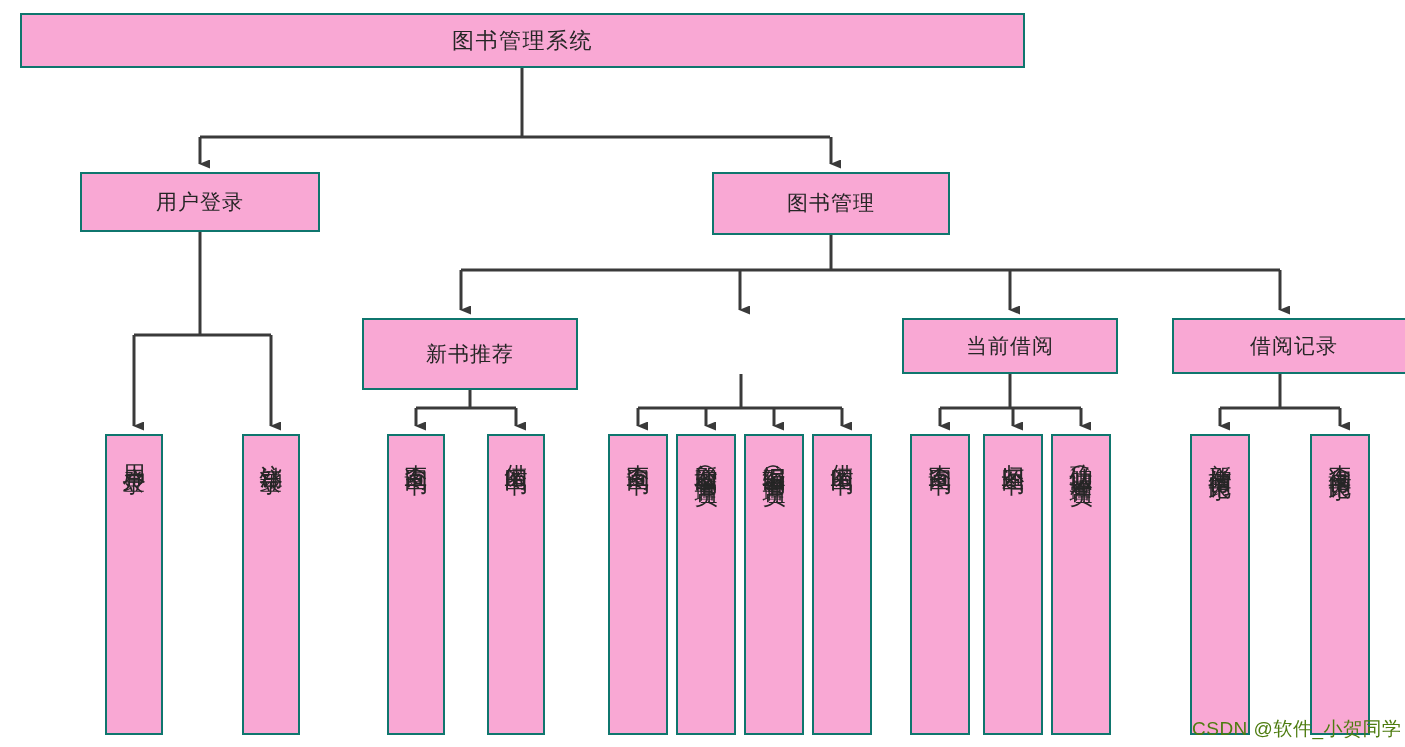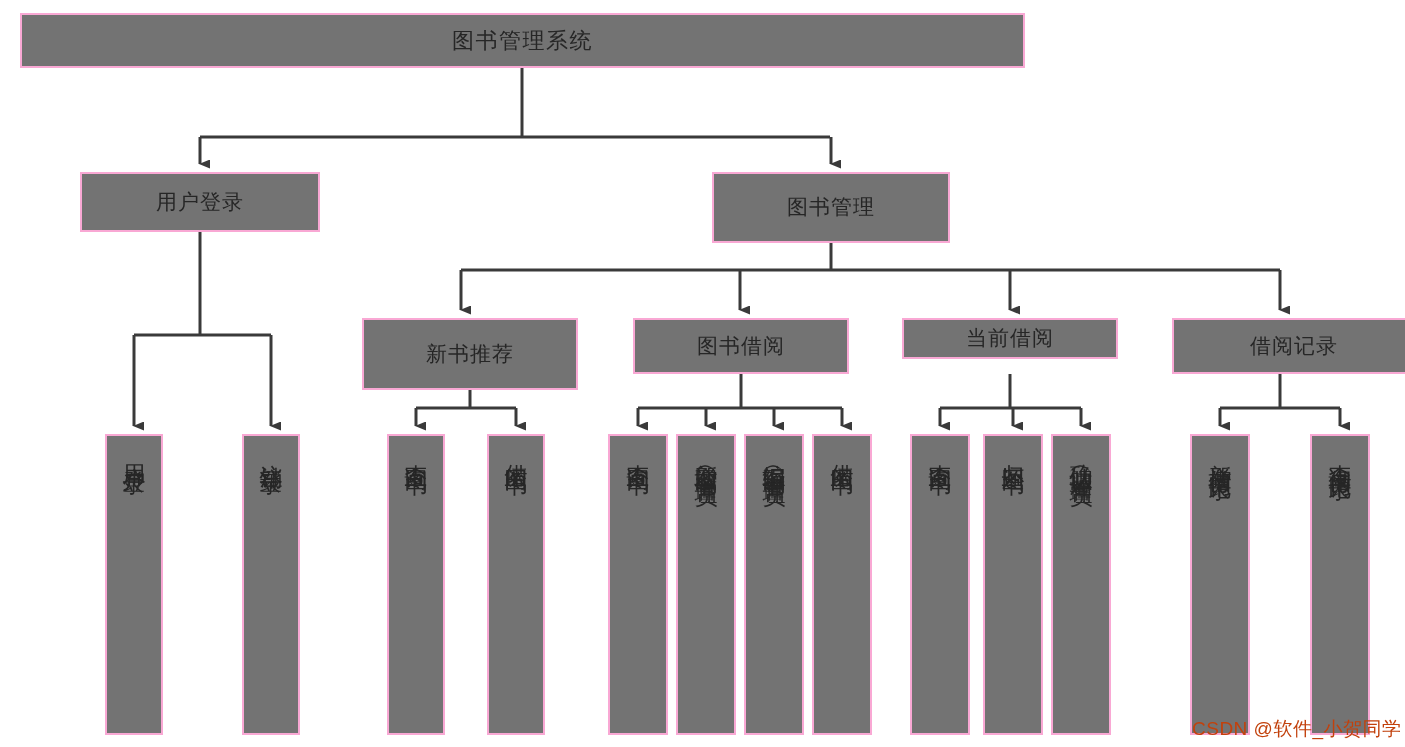--- a/index.html
+++ b/index.html
@@ -16,22 +16,22 @@
   }
   svg.wires{
     position:absolute;
     left:0; top:0;
     width:1405px; height:747px;
     pointer-events:none;
   }
   .node{
     position:absolute;
     box-sizing:border-box;
-    background:#737373;
-    border:2px solid #f9a8d4;
+    background:#f9a8d4;
+    border:2px solid #0f766e;
     display:flex;
     align-items:center;
     justify-content:center;
     color:#222222;
   }
   .node .lbl{
     display:block;
     text-align:center;
     line-height:1.18;
     white-space:nowrap;
@@ -53,21 +53,21 @@
     writing-mode:vertical-rl;
     text-orientation:upright;
     font-size:23px;
     letter-spacing:3px;
     line-height:1;
     white-space:nowrap;
   }
   .watermark{
     position:absolute;
     font-size:19px;
-    color:#c2410c;
+    color:#4d7c0f;
     white-space:nowrap;
     letter-spacing:0.5px;
     user-select:none;
   }
 </style>
 </head>
 <body>
 
 <div id="canvas">
 
@@ -121,31 +121,28 @@
     </g>
   </svg>
 
   <div class="node horiz root" id="node-root" style="left: 20px; top: 13px; width: 1005px; height: 55px;">
     <span class="lbl">图书管理系统</span>
   </div>
 
   <div class="node horiz" id="node-l2-0" style="left: 80px; top: 172px; width: 240px; height: 60px;">
     <span class="lbl">用户登录</span>
   </div>
-  <div class="node horiz" id="node-l2-1" style="left: 712px; top: 172px; width: 238px; height: 71px;">
+  <div class="node horiz" id="node-l2-1" style="left: 712px; top: 172px; width: 238px; height: 63px;">
     <span class="lbl">图书管理</span>
   </div>
 
   <div class="node horiz" id="node-l3-0" style="left: 362px; top: 318px; width: 216px; height: 72px;">
     <span class="lbl">新书推荐</span>
   </div>
-  <div class="node horiz" id="node-l3-1" style="left: 633px; top: 318px; width: 216px; height: 56px;">
-    <span class="lbl">图书借阅</span>
-  </div>
-  <div class="node horiz" id="node-l3-2" style="left: 902px; top: 318px; width: 216px; height: 41px;">
+  <div class="node horiz" id="node-l3-2" style="left: 902px; top: 318px; width: 216px; height: 56px;">
     <span class="lbl">当前借阅</span>
   </div>
   <div class="node horiz" id="node-l3-3" style="left: 1172px; top: 318px; width: 244px; height: 56px;">
     <span class="lbl">借阅记录</span>
   </div>
 
   <div class="node vert" id="node-leaf-0" style="left: 105px; top: 434px; width: 58px; height: 301px;">
     <span class="lbl">用户登录</span>
   </div>
   <div class="node vert" id="node-leaf-1" style="left: 242px; top: 434px; width: 58px; height: 301px;">

